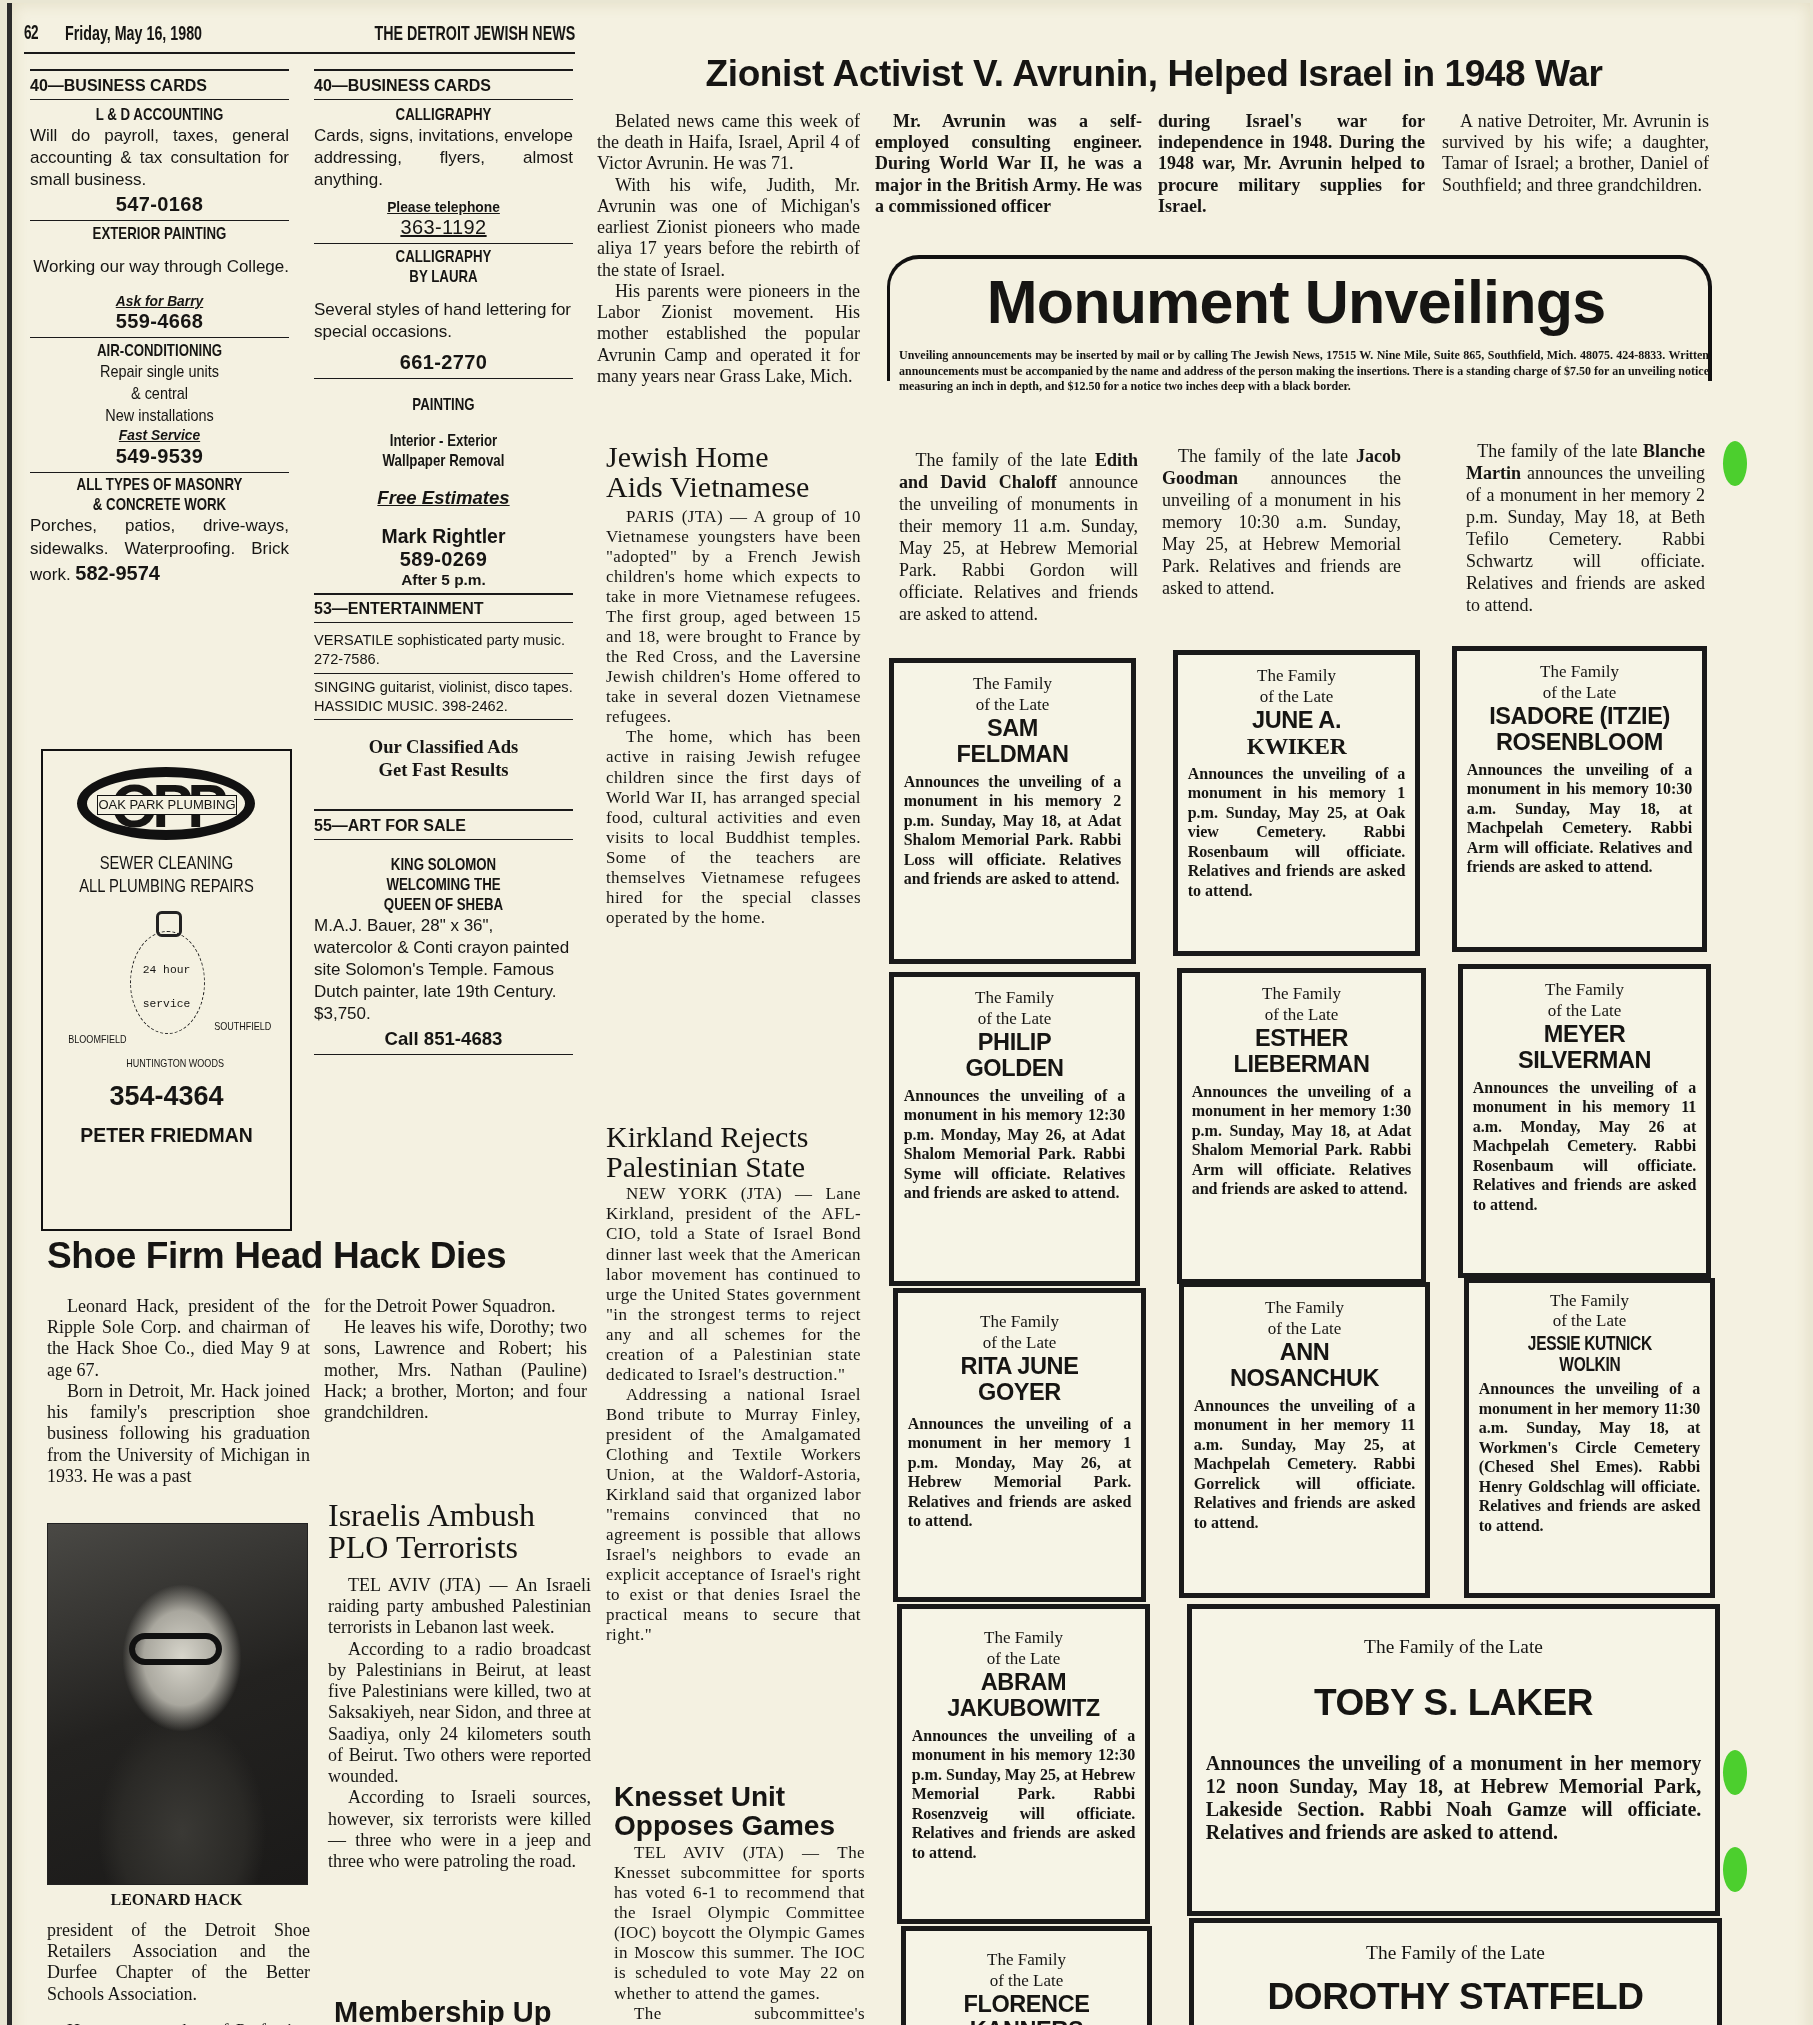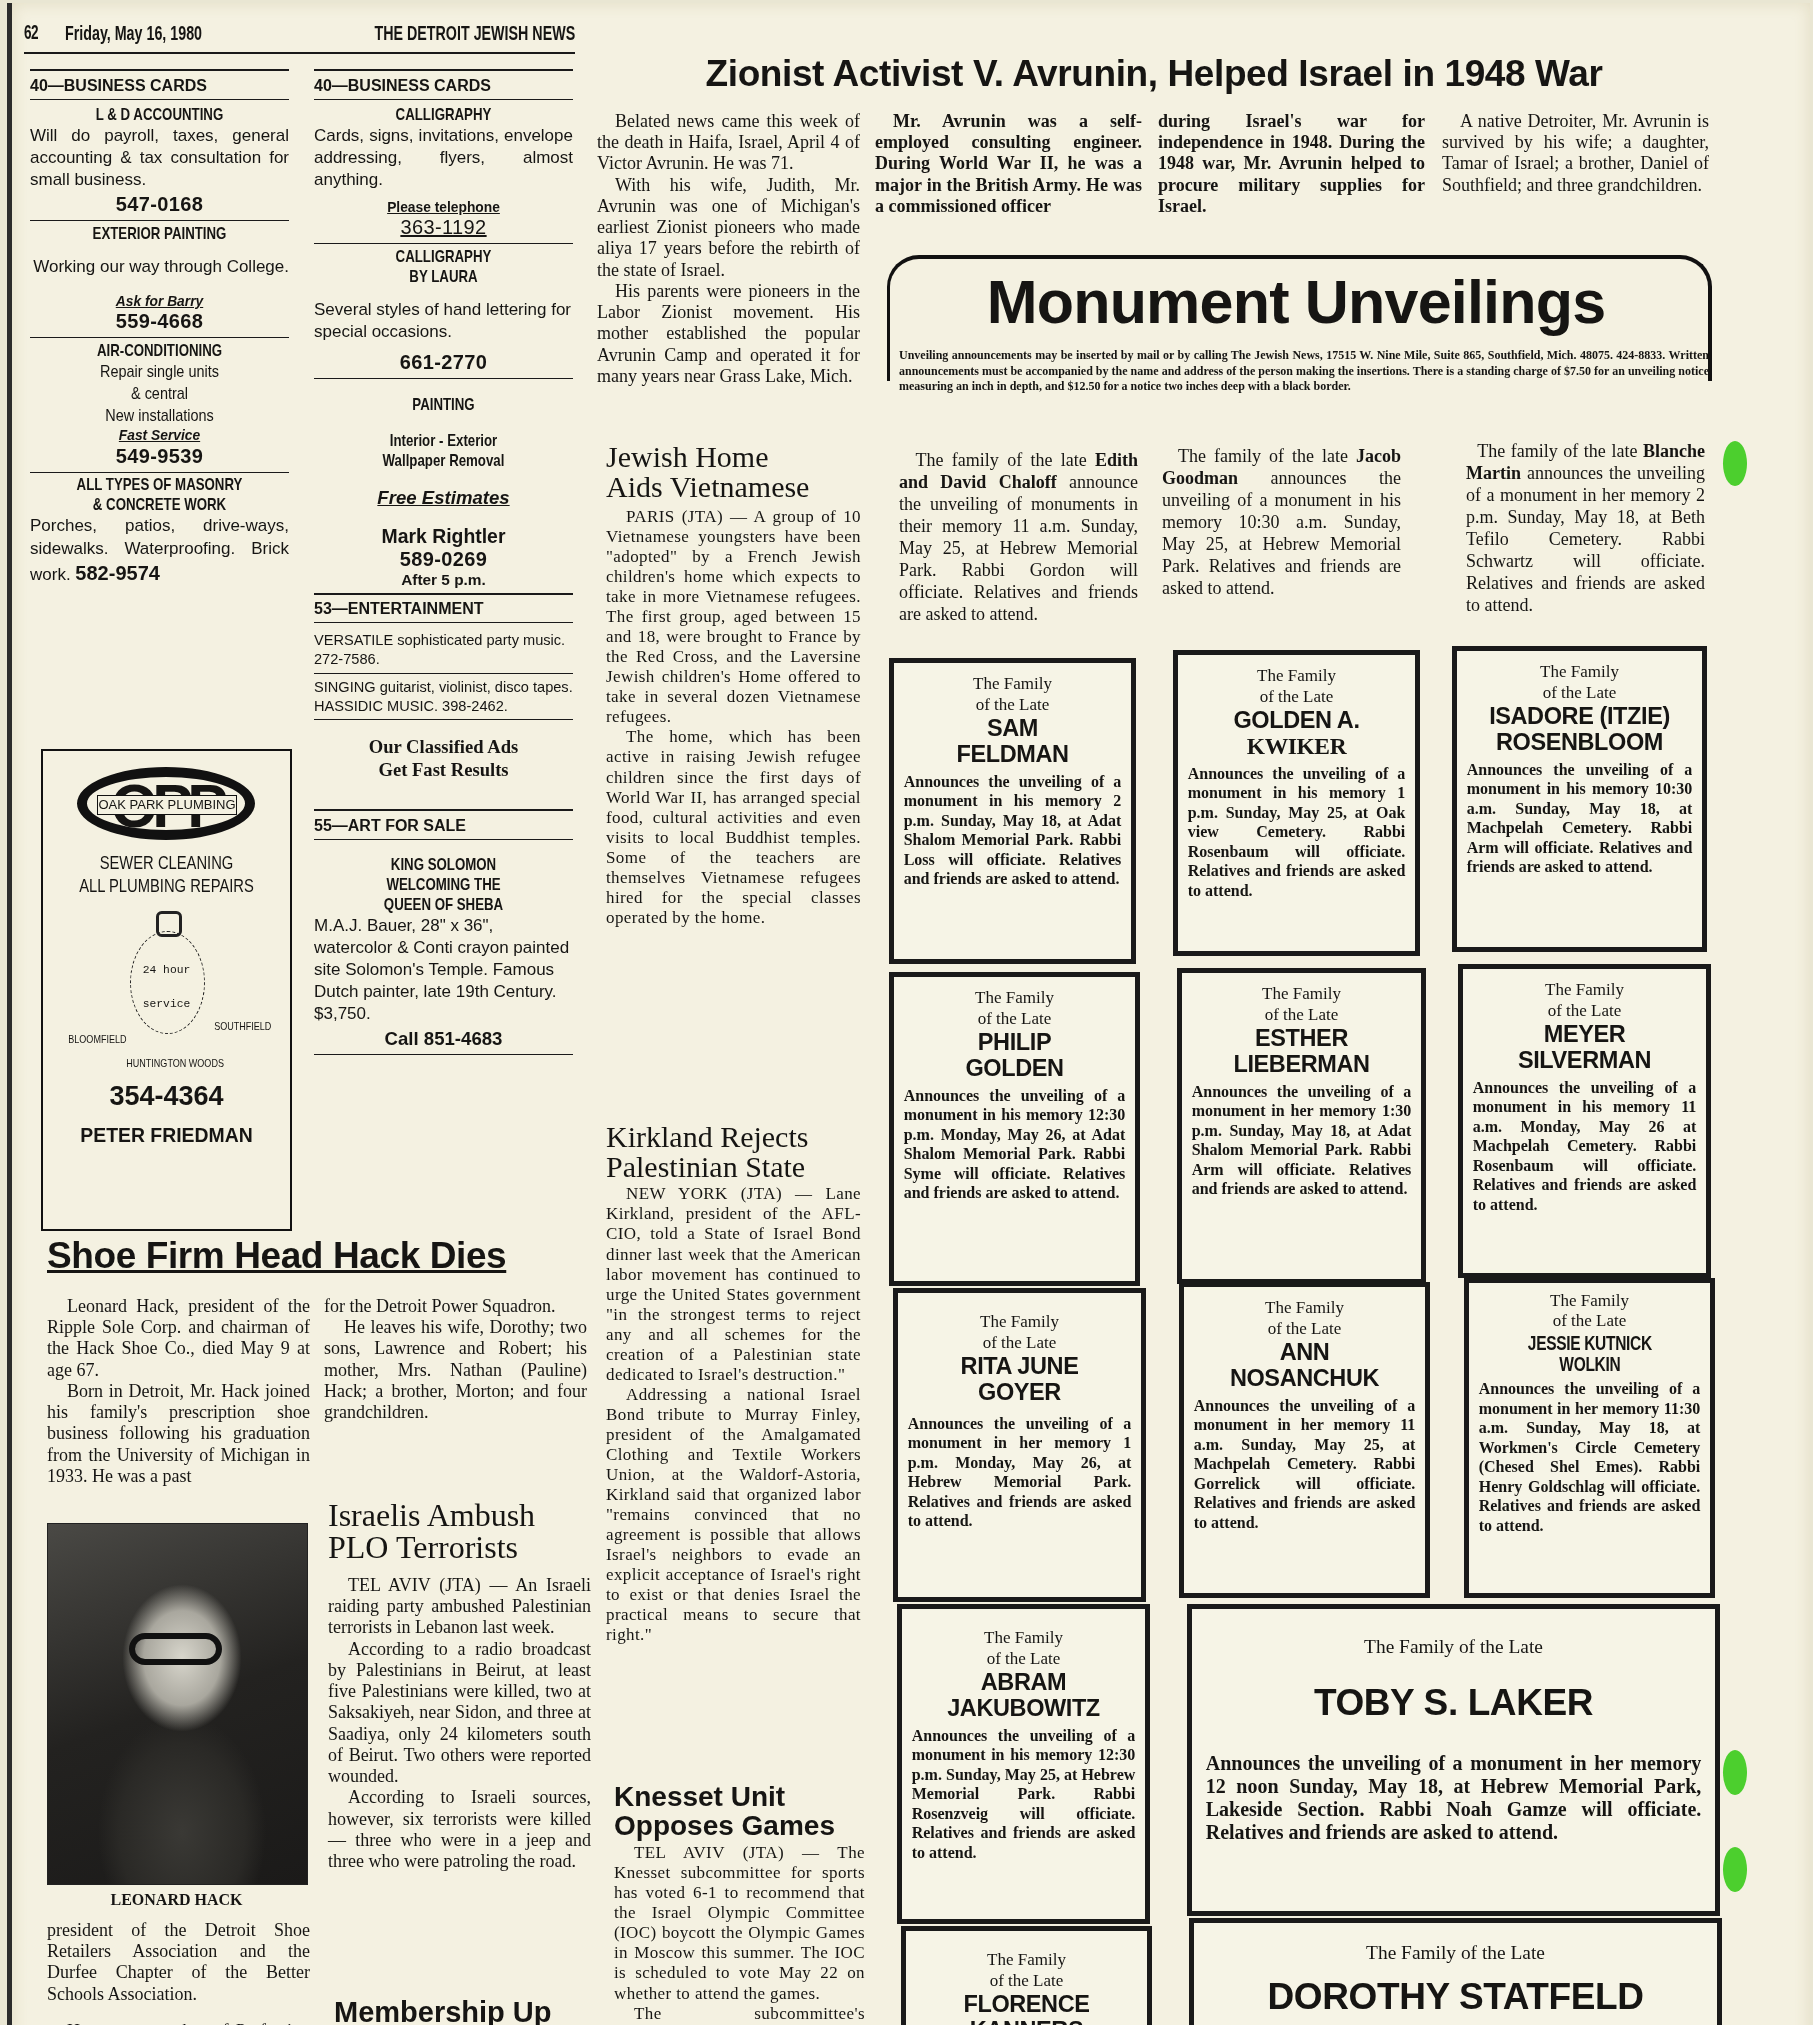--- a/index.html
+++ b/index.html
@@ -9,21 +9,21 @@
     font-family:"Liberation Serif", serif;
     color:#161513;
   }
   .page {
     position:absolute; left:7.3px; top:3.2px; width:1798px; height:2284px;
     background:#f4f1e1;
     box-shadow: inset 0 0 16px rgba(150,130,60,0.18);
     border-left:5.7px solid #2b2b2b;
     border-bottom:4px solid #2b2b2b;
   }
-  .abs { position:absolute;text-decoration:underline; }
+  .abs { position:absolute; }
 
   
   .masthead { left:24px; top:16px; width:551px; height:36px; border-bottom:2.4px solid #1a1a1a; }
   .masthead .pg { position:absolute; left:0; top:4.9px; font:bold 19.4px "Liberation Sans", sans-serif; letter-spacing:-0.8px; transform:scaleX(0.7); transform-origin:left; }
   .masthead .date { position:absolute; left:41px; top:4.9px; font:bold 21px "Liberation Sans", sans-serif; transform:scaleX(0.68); transform-origin:left; white-space:nowrap; }
   .masthead .paper { position:absolute; right:0; top:4.9px; font:bold 21px "Liberation Sans", sans-serif; transform:scaleX(0.68); transform-origin:right; white-space:nowrap; }
 
   
   .classcol { position:absolute; width:259px; text-align:center; }
   .sec-head { font:bold 16px "Liberation Sans", sans-serif; text-align:left; padding:5.7px 0 4px 0; border-top:2.4px solid #1a1a1a; border-bottom:1.2px solid #1a1a1a; margin-bottom:3.2px; }
@@ -301,21 +301,21 @@
 <div class="notice" style="left:889px; top:658px; width:247px; height:306px;">
   <div class="fam">The Family</div>
   <div class="fam">of the Late</div>
   <div class="nm">SAM</div>
   <div class="nm" style="margin-top:-4px;">FELDMAN</div>
   <div class="txt">Announces the unveiling of a monument in his memory 2 p.m. Sunday, May 18, at Adat Shalom Memorial Park. Rabbi Loss will officiate. Relatives and friends are asked to attend.</div>
 </div>
 <div class="notice" style="left:1173px; top:650px; width:247px; height:306px;">
   <div class="fam">The Family</div>
   <div class="fam">of the Late</div>
-  <div class="nm">GOLDEN A.</div>
+  <div class="nm">JUNE A.</div>
   <div class="nm" style="margin-top:-4px;font-family:Liberation Serif, serif;">KWIKER</div>
   <div class="txt">Announces the unveiling of a monument in his memory 1 p.m. Sunday, May 25, at Oak view Cemetery. Rabbi Rosenbaum will officiate. Relatives and friends are asked to attend.</div>
 </div>
 <div class="notice" style="left:1452px; top:646px; width:255px; height:306px;">
   <div class="fam">The Family</div>
   <div class="fam">of the Late</div>
   <div class="nm">ISADORE (ITZIE)</div>
   <div class="nm" style="margin-top:-4px;">ROSENBLOOM</div>
   <div class="txt">Announces the unveiling of a monument in his memory 10:30 a.m. Sunday, May 18, at Machpelah Cemetery. Rabbi Arm will officiate. Relatives and friends are asked to attend.</div>
 </div>

